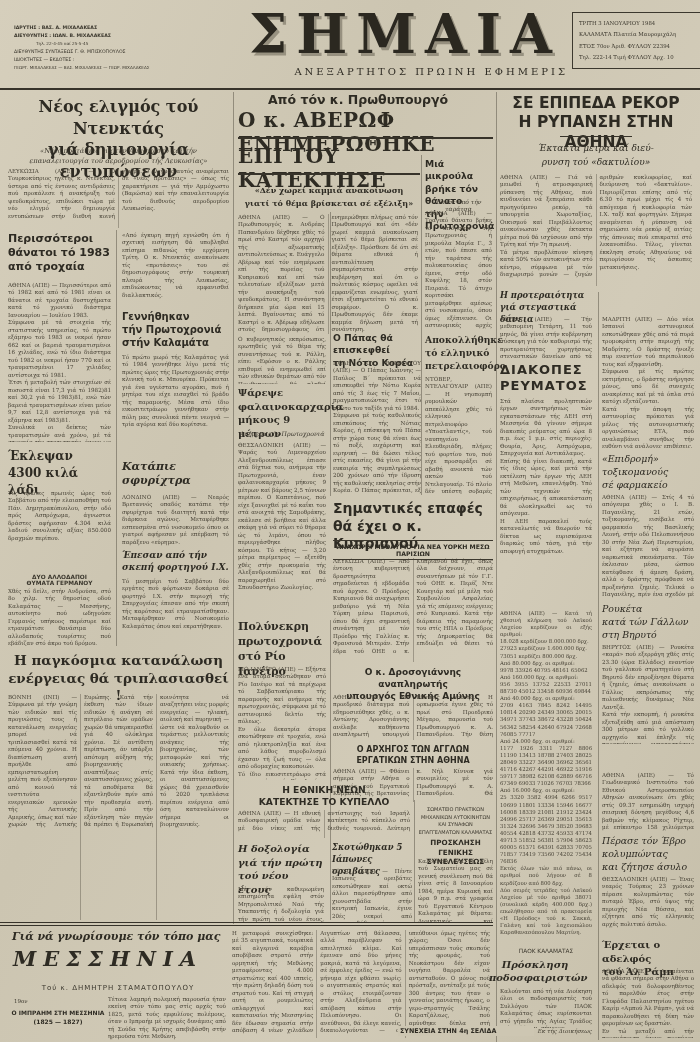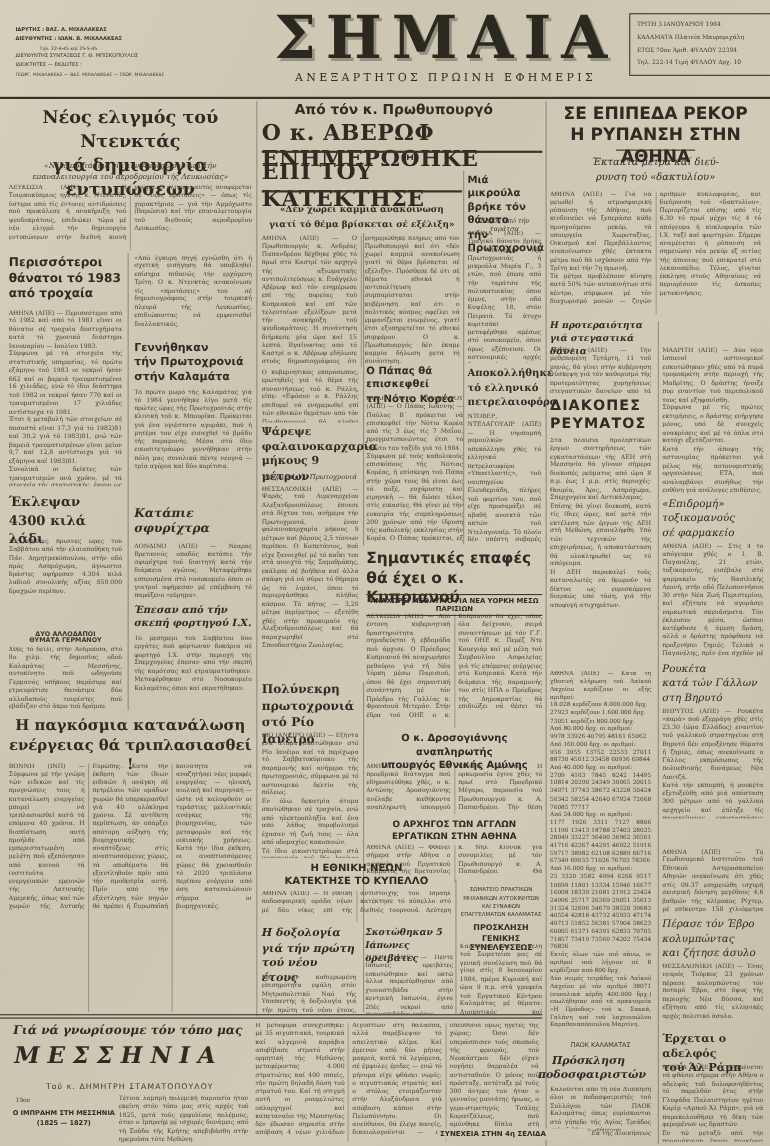--- a/index.html
+++ b/index.html
@@ -31,21 +31,21 @@
   <div class="abs" style="left:14px;top:24px;width:232px;font-size:4.7px;line-height:1.75;font-family:'DejaVu Sans',sans-serif;">
     <div style="font-weight:bold;">ΙΔΡΥΤΗΣ :  ΒΑΣ. Α. ΜΙΧΑΛΑΚΕΑΣ</div>
     <div style="font-weight:bold;">ΔΙΕΥΘΥΝΤΗΣ :  ΙΩΑΝ. Β. ΜΙΧΑΛΑΚΕΑΣ</div>
     <div style="font-size:4.2px;padding-left:22px;">Τηλ. 22-4-45 καί 25-5-45</div>
     <div>ΔΙΕΥΘΥΝΤΗΣ ΣΥΝΤΑΞΕΩΣ Γ. Θ. ΜΠΙΣΚΟΠΟΥΛΟΣ</div>
     <div>ΙΔΙΟΚΤΗΤΕΣ — ΕΚΔΟΤΕΣ :</div>
     <div style="font-size:4.2px;">ΓΕΩΡΓ. ΜΙΧΑΛΑΚΕΑΣ — ΒΑΣ. ΜΙΧΑΛΑΚΕΑΣ — ΓΕΩΡ. ΜΙΧΑΛΑΚΕΑΣ</div>
   </div>
 
   <div class="abs mast-title" style="left:242px;top:2px;width:326px;">ΣΗΜΑΙΑ</div>
-  <div class="abs ctr" style="left:242px;top:66px;width:326px;font-size:10px;letter-spacing:3px;color:#2e2b23;">ΑΝΕΞΑΡΤΗΤΟΣ  ΠΡΩΙΝΗ  ΕΦΗΜΕΡΙΣ</div>
+  <div class="abs ctr" style="left:242px;top:66px;width:326px;font-size:10px;letter-spacing:3px;color:#2e2b23;text-align:right;">ΑΝΕΞΑΡΤΗΤΟΣ  ΠΡΩΙΝΗ  ΕΦΗΜΕΡΙΣ</div>
 
   <div class="abs datebox" style="left:572px;top:12px;width:118px;">ΤΡΙΤΗ 3 ΙΑΝΟΥΑΡΙΟΥ 1984
 ΚΑΛΑΜΑΤΑ Πλατεία Μαυρομιχάλη
 ΕΤΟΣ 70ον  Άριθ. ΦΥΛΛΟΥ 22394
 Τηλ. 222-14  Τιμή ΦΥΛΛΟΥ Δρχ. 10</div>
 
   <div class="hb" style="left:0;top:88px;width:700px;height:2px;"></div>
 
   <div class="vr" style="left:233px;top:92px;height:832px;"></div>
   <div class="vr" style="left:496px;top:92px;height:950px;"></div>

